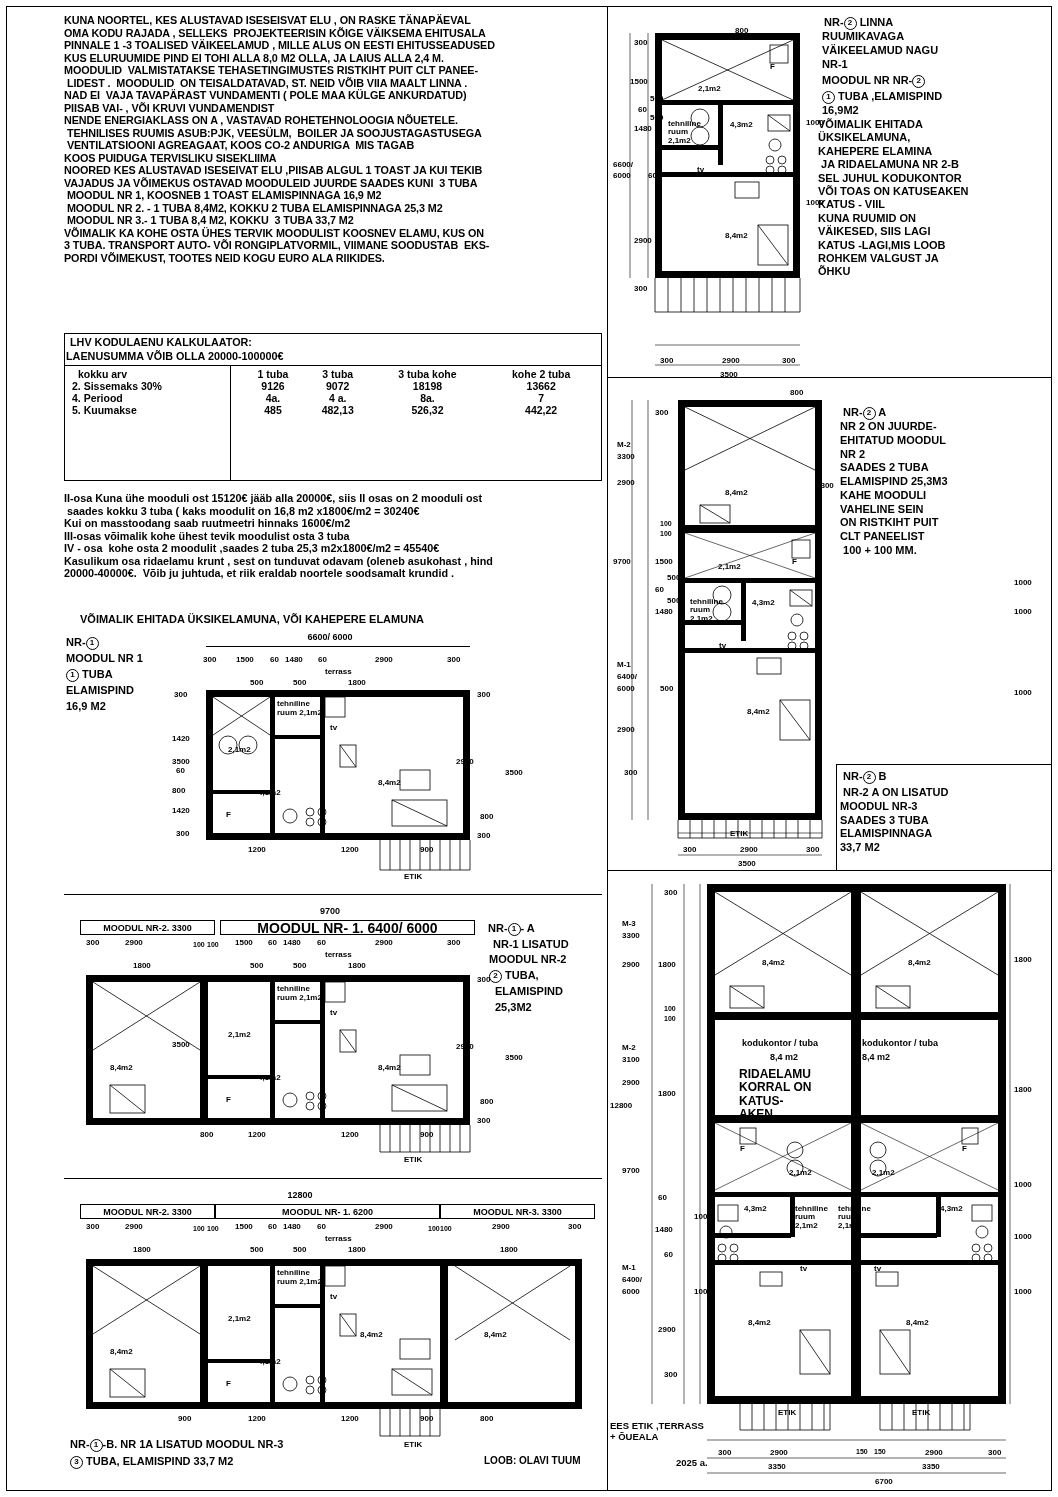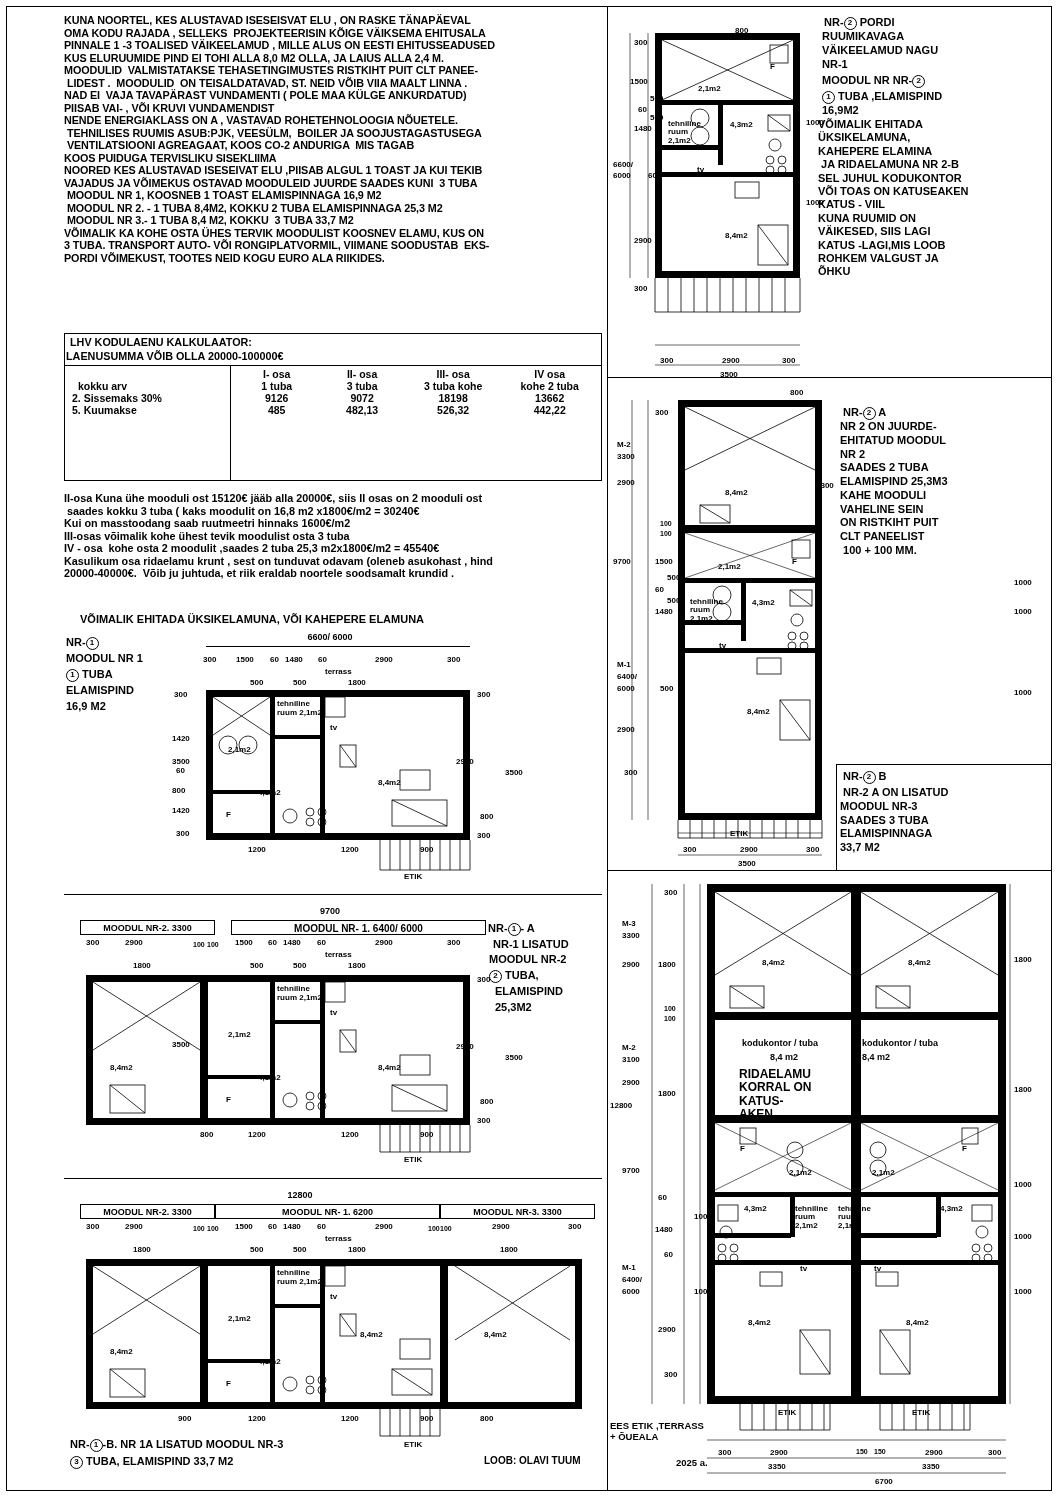--- a/index.html
+++ b/index.html
@@ -51,40 +51,40 @@
 
   <div class="bx brd" style="left:64px;top:333px;width:538px;height:148px;"></div>
   <div class="bx b" style="left:70px;top:336px;font-size:10.8px;">LHV KODULAENU KALKULAATOR:</div>
   <div class="bx b" style="left:66px;top:350px;font-size:10.8px;">LAENUSUMMA VÕIB OLLA 20000-100000€</div>
   <div class="thin" style="left:64px;top:365px;width:538px;height:1px;"></div>
   <div class="thin" style="left:230px;top:366px;width:1px;height:115px;"></div>
 
   <div class="bx b" style="left:70px;top:368px;width:528px;">
     <table class="kalk">
       <tbody>
-          <tr>
-        <td style="width:165px;"></td>
-        <td class="c" style="width:85px;">I- osa</td>
-        <td class="c" style="width:85px;">II- osa</td>
-        <td class="c" style="width:95px;">III-  osa</td>
-        <td class="c" style="width:95px;">IV osa</td>
-      </tr>
       <tr>
         <td style="padding-left:8px;">kokku arv</td>
         <td class="c">1 tuba</td>
         <td class="c">3 tuba</td>
         <td class="c">3 tuba kohe</td>
         <td class="c">kohe 2 tuba</td>
       </tr>
       <tr>
         <td>2. Sissemaks  30%</td>
         <td class="c">9126</td>
         <td class="c">9072</td>
         <td class="c">18198</td>
         <td class="c">13662</td>
+      </tr>
+      <tr>
+        <td>4. Periood</td>
+        <td class="c">4a.</td>
+        <td class="c">4 a.</td>
+        <td class="c">8a.</td>
+        <td class="c">7</td>
       </tr>
       <tr>
         <td>5. Kuumakse</td>
         <td class="c">485</td>
         <td class="c">482,13</td>
         <td class="c">526,32</td>
         <td class="c">442,22</td>
       </tr>
     </tbody>
       </table>
@@ -190,21 +190,21 @@
   <div class="lbl b" style="left:258px;top:788px;">4,3m2</div>
   <div class="lbl b" style="left:378px;top:778px;">8,4m2</div>
   <div class="lbl b" style="left:330px;top:723px;">tv</div>
   <div class="lbl b" style="left:226px;top:810px;">F</div>
   <div class="lbl b" style="left:404px;top:872px;">ETIK</div>
 
   <div class="thin" style="left:64px;top:894px;width:538px;height:1px;"></div>
 
   <div class="dim b c" style="left:180px;top:906px;width:300px;font-size:9px;">9700</div>
   <div class="bx brd c b" style="left:80px;top:920px;width:135px;height:15px;font-size:9px;line-height:15px;">MOODUL NR-2.  3300</div>
-  <div class="bx brd c b" style="left:231px;top:920px;width:255px;height:15px;font-size:10px;line-height:15px;">MOODUL NR- 1.   6400/ 6000</div>
+  <div class="bx brd c b" style="left:220px;top:920px;width:255px;height:15px;font-size:14px;line-height:15px;">MOODUL NR- 1.   6400/ 6000</div>
 
   <div class="dim b" style="left:86px;top:938px;">300</div>
   <div class="dim b" style="left:125px;top:938px;">2900</div>
   <div class="dim b" style="left:193px;top:941px;font-size:7px;">100</div>
   <div class="dim b" style="left:207px;top:941px;font-size:7px;">100</div>
   <div class="dim b" style="left:235px;top:938px;">1500</div>
   <div class="dim b" style="left:268px;top:938px;">60</div>
   <div class="dim b" style="left:283px;top:938px;">1480</div>
   <div class="dim b" style="left:317px;top:938px;">60</div>
   <div class="dim b" style="left:375px;top:938px;">2900</div>
@@ -380,21 +380,21 @@
   <div class="bx b" style="left:70px;top:1455px;font-size:11px;">
     <span class="circnum">3</span> <span>TUBA, ELAMISPIND 33,7 M2</span>
   </div>
   <div class="bx b" style="left:484px;top:1455px;font-size:10px;">LOOB: OLAVI  TUUM</div>
 
   <div class="thin" style="left:608px;top:377px;width:443px;height:1px;"></div>
   <div class="thin" style="left:608px;top:870px;width:443px;height:1px;"></div>
   <div class="thin" style="left:836px;top:377px;width:1px;height:0px;"></div>
 
   <div class="bx b" style="left:824px;top:16px;font-size:11px;">
-    <span>NR-</span><span class="circnum">2</span> <span style="font-weight:bold">PORDI</span>
+    <span>NR-</span><span class="circnum">2</span> <span style="font-weight:bold">LINNA</span>
   </div>
   <div class="bx txt b" style="left:822px;top:30px;width:180px;font-size:11px;line-height:1.25;">RUUMIKAVAGA
 VÄIKEELAMUD NAGU
 NR-1</div>
   <div class="bx b" style="left:822px;top:74px;font-size:11px;">
     <span>MOODUL NR</span> <span>NR-</span><span class="circnum">2</span>
   </div>
   <div class="bx b" style="left:822px;top:90px;font-size:11px;">
     <span class="circnum">1</span> <span>TUBA ,ELAMISPIND</span>
   </div>

